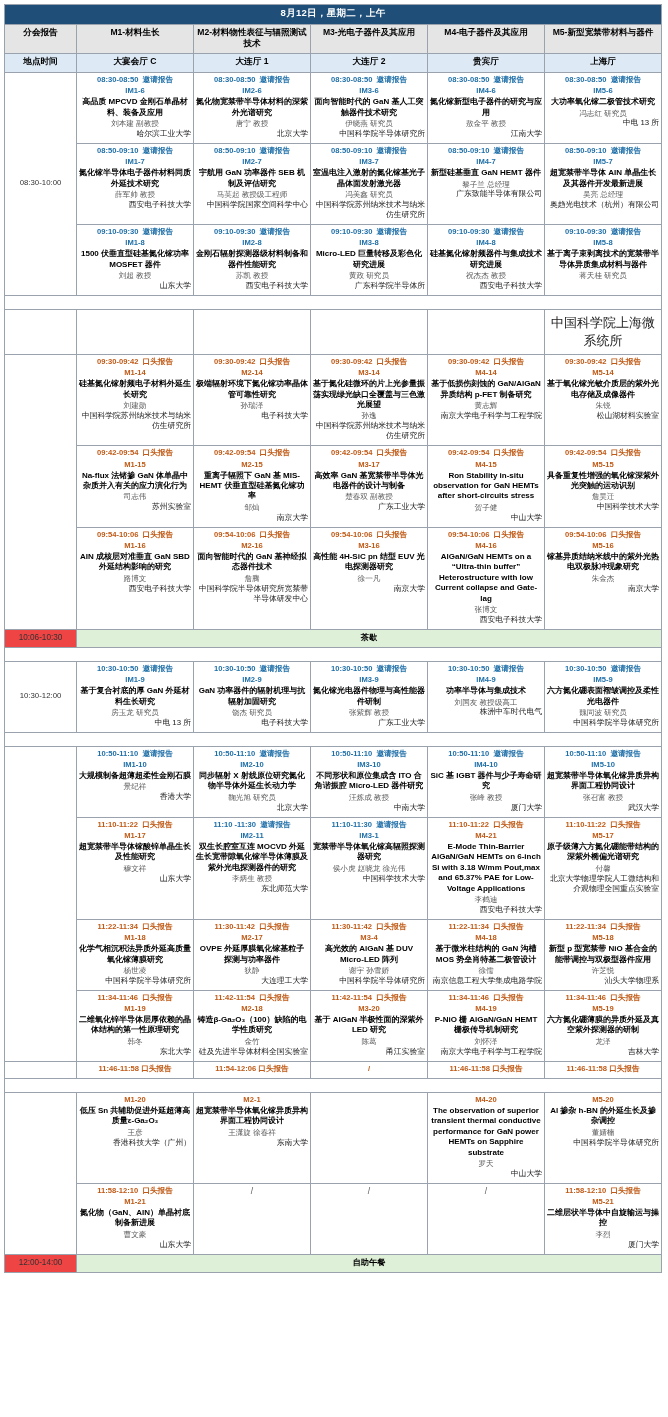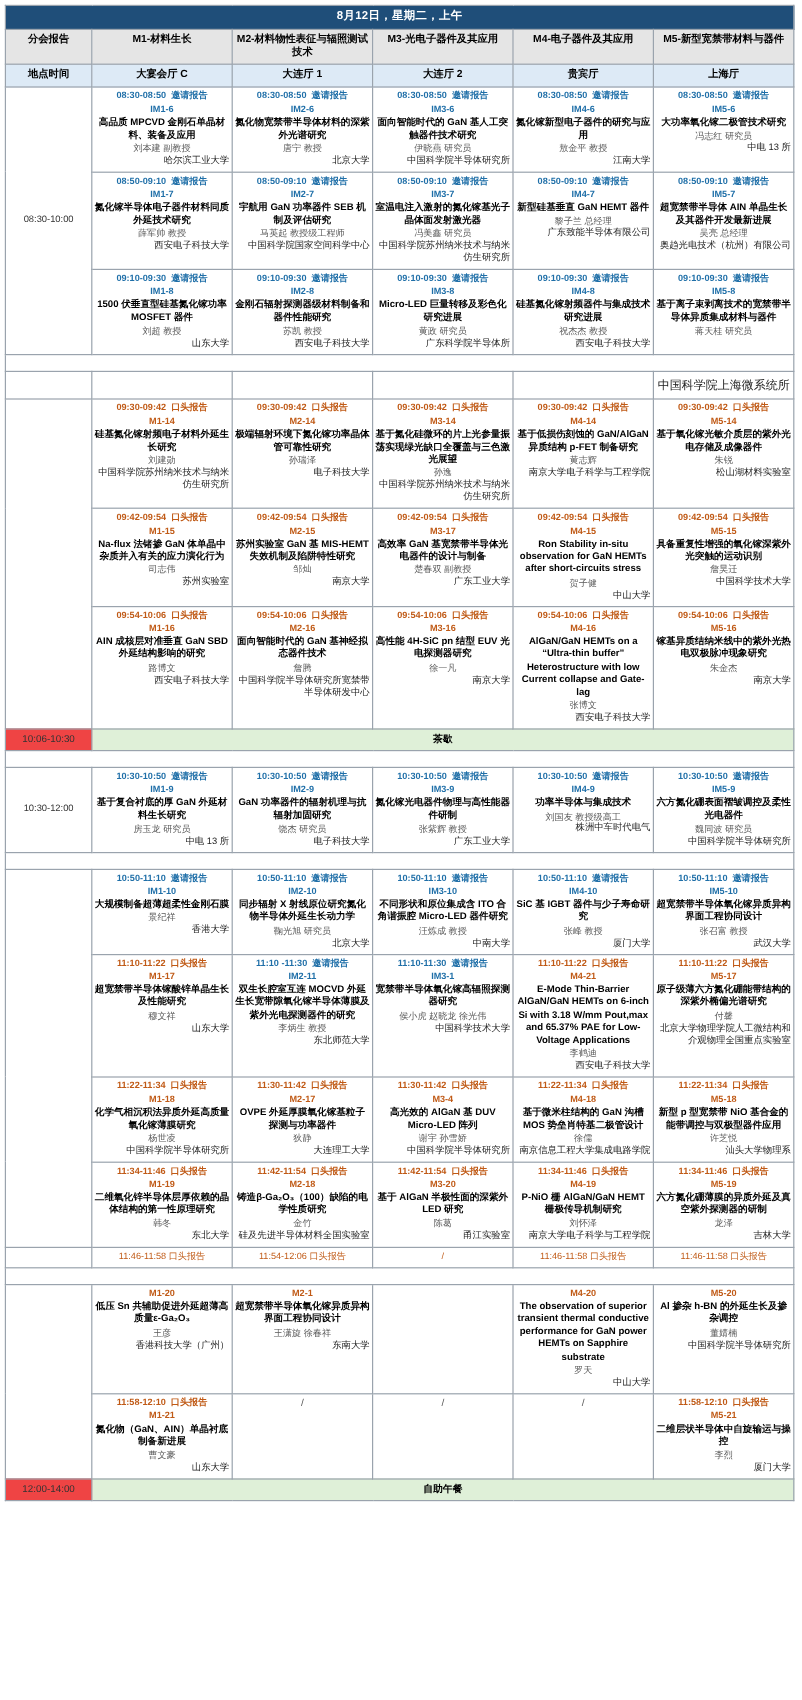--- a/index.html
+++ b/index.html
@@ -107,27 +107,27 @@
   .break td.timecell{background:#ef4444;font-weight:normal;color:#333;}
 
   
   .gap td{border:none;height:7px;padding:0;background:#ffffff;}
 
   
   .striprow td{
     padding:2px 1px;
     vertical-align:middle;
     font-size:7.6px;
-    font-weight:normal;
+    font-weight:bold;
     color:#c05a16;
     white-space:nowrap;
   }
   .striprow td.timecell{color:#333;font-weight:normal;}
 
-  .orgnote{font-size:10px;color:#222;padding-top:2px;font-family:Liberation Serif, serif;}
+  .orgnote{font-size:13px;color:#222;padding-top:2px;font-family:Liberation Serif, serif;}
 </style>
 </head>
 <body>
 
 <div class="sheet">
   <table class="grid">
     <colgroup>
       <col class="c-time">
         <col class="c-track">
         <col class="c-track">
@@ -364,21 +364,21 @@
               <div class="code">M1-15</div>
               <div class="title">Na-flux 法锗掺 GaN 体单晶中杂质并入有关的应力演化行为</div>
               <div class="who">司志伟</div>
               <div class="org">苏州实验室</div>
             </div>
           </td>
           <td>
             <div class="sess oral">
               <div class="hdr">09:42-09:54&nbsp; 口头报告</div>
               <div class="code">M2-15</div>
-              <div class="title">苏州实验室 GaN 基 MIS-HEMT 失效机制及陷阱特性研究</div>
+              <div class="title">重离子辐照下 GaN 基 MIS-HEMT 伏垂直型硅基氮化镓功率</div>
               <div class="who">邹灿</div>
               <div class="org">南京大学</div>
             </div>
           </td>
           <td>
             <div class="sess oral">
               <div class="hdr">09:42-09:54&nbsp; 口头报告</div>
               <div class="code">M3-17</div>
               <div class="title">高效率 GaN 基宽禁带半导体光电器件的设计与制备</div>
               <div class="who">楚春双 副教授</div>

